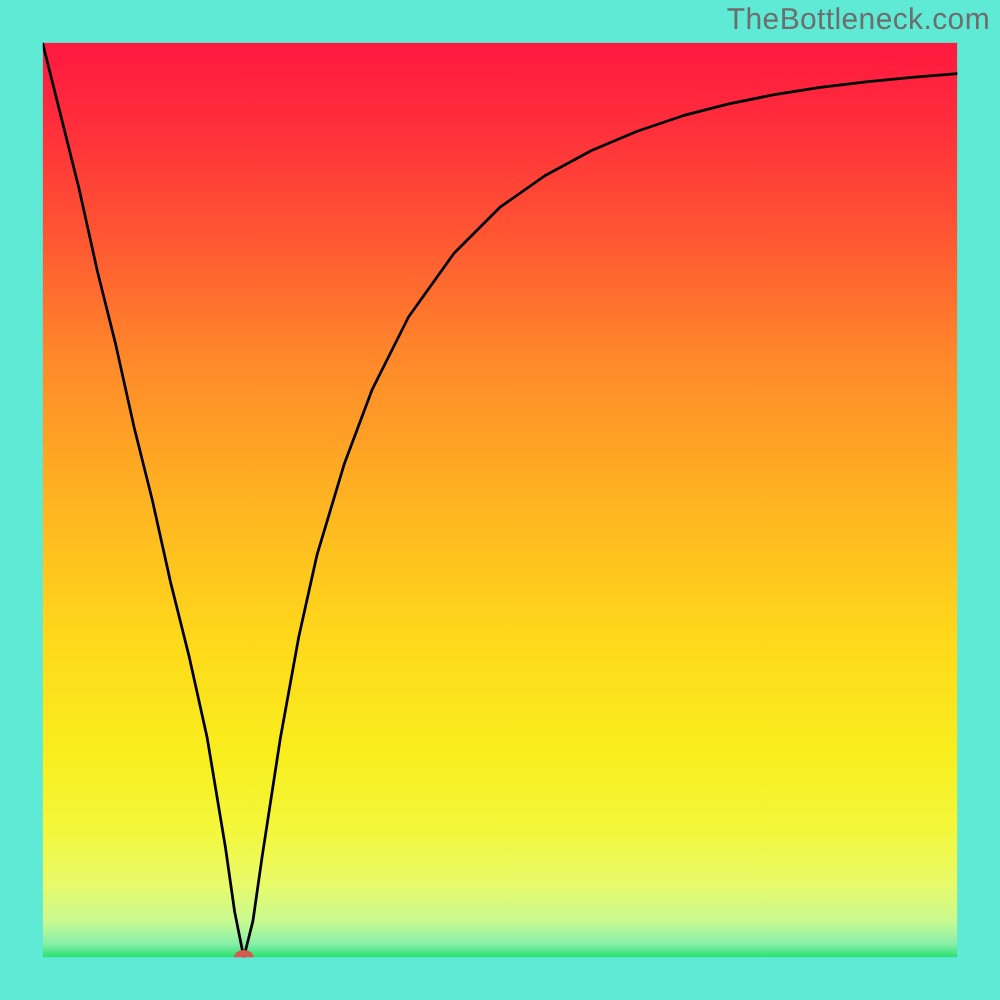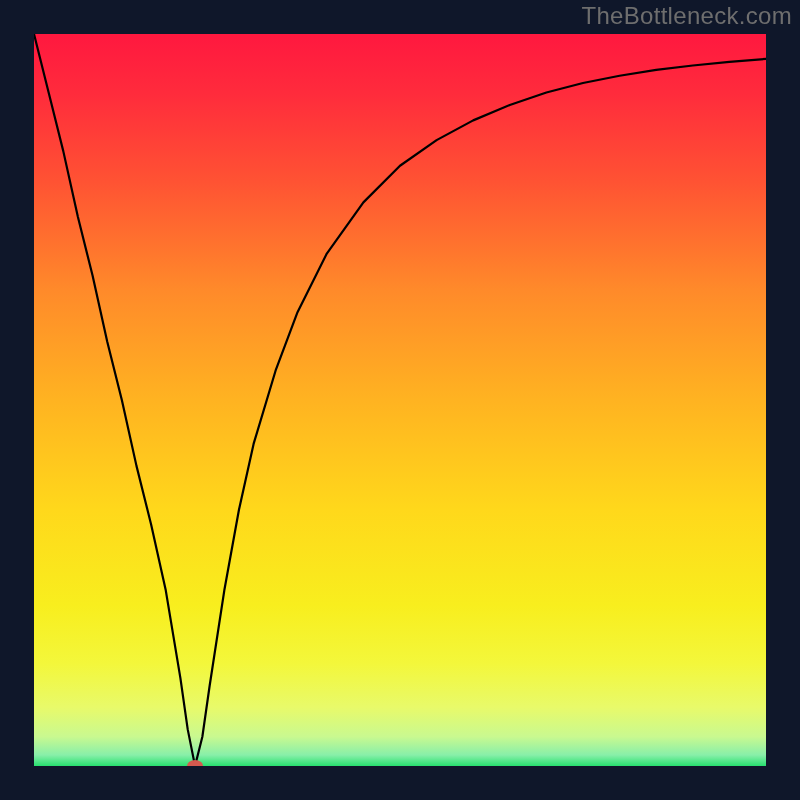--- a/index.html
+++ b/index.html
@@ -8,21 +8,21 @@
     width: 800px;
     height: 800px;
     background: #000;
     overflow: hidden;
     font-family: Arial, Helvetica, sans-serif;
   }
   .outer {
     position: relative;
     width: 800px;
     height: 800px;
-    background: #0f172a;
+    background: #5eead4;
   }
   .plot-area {
     position: absolute;
     left: 34px;
     top: 34px;
     width: 732px;
     height: 732px;
     overflow: hidden;
   }
   .watermark {

